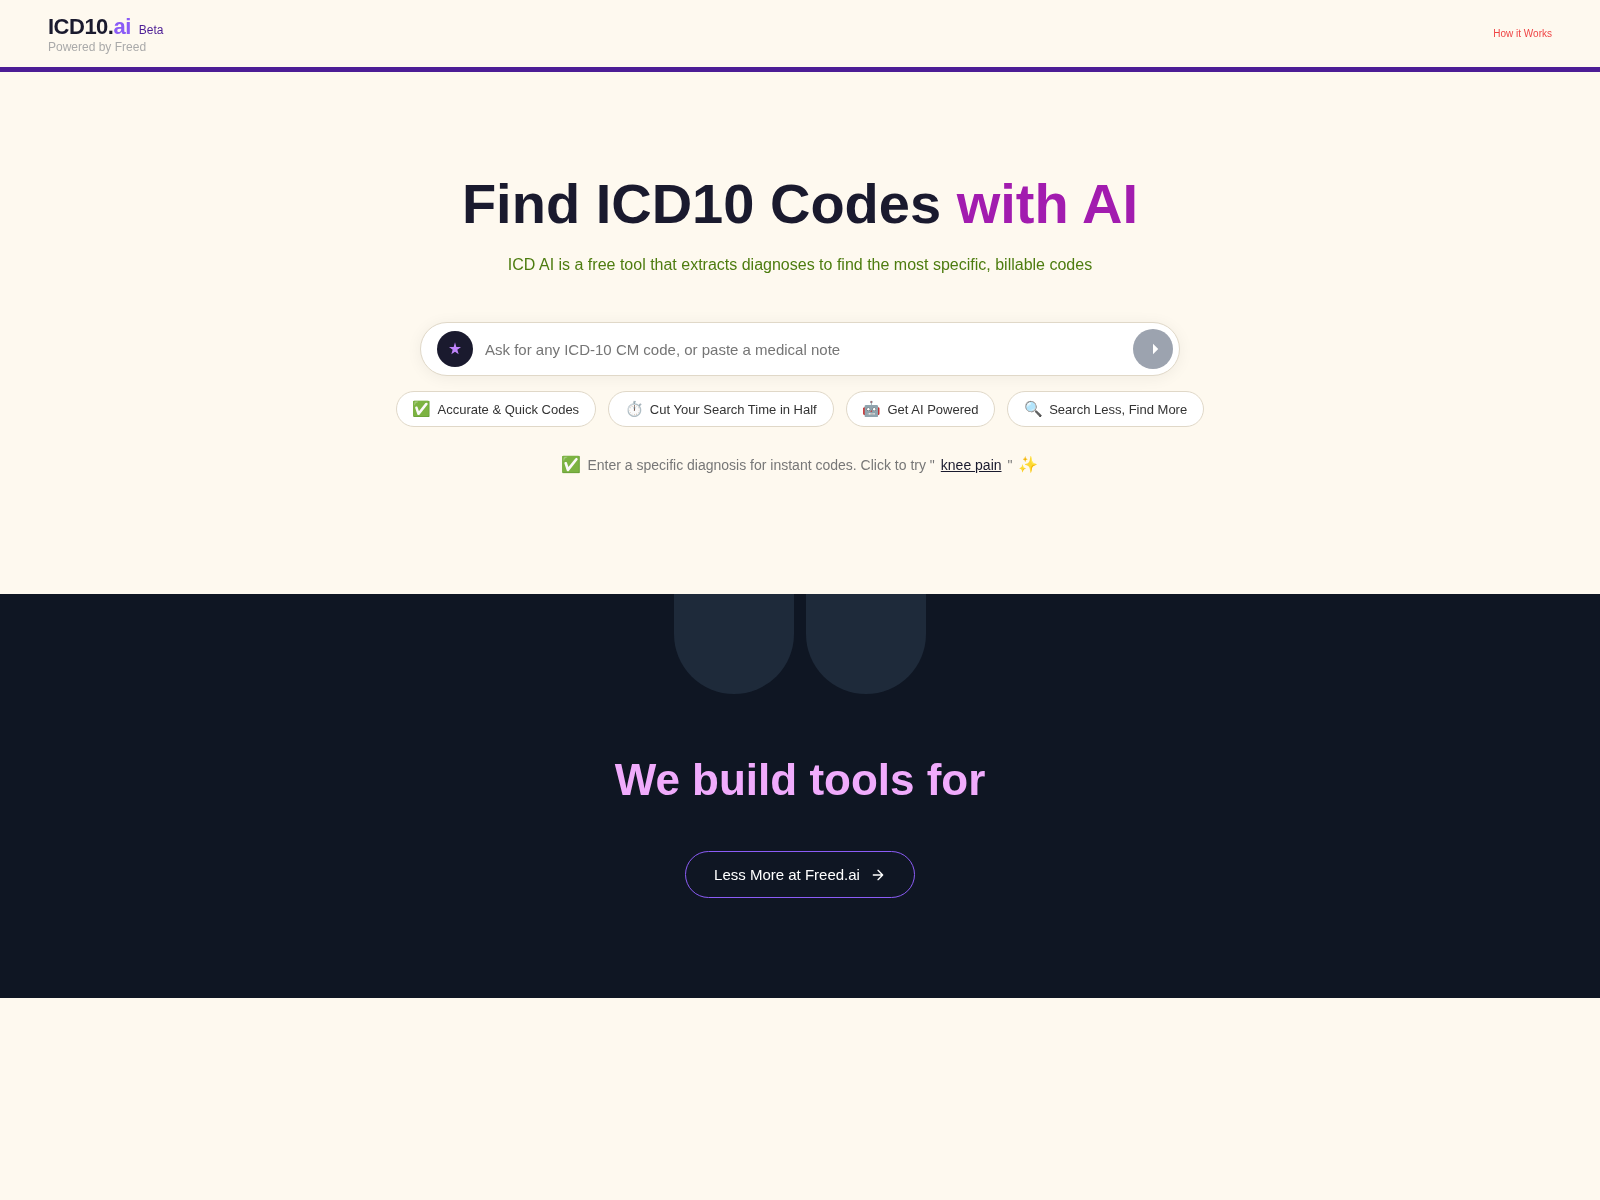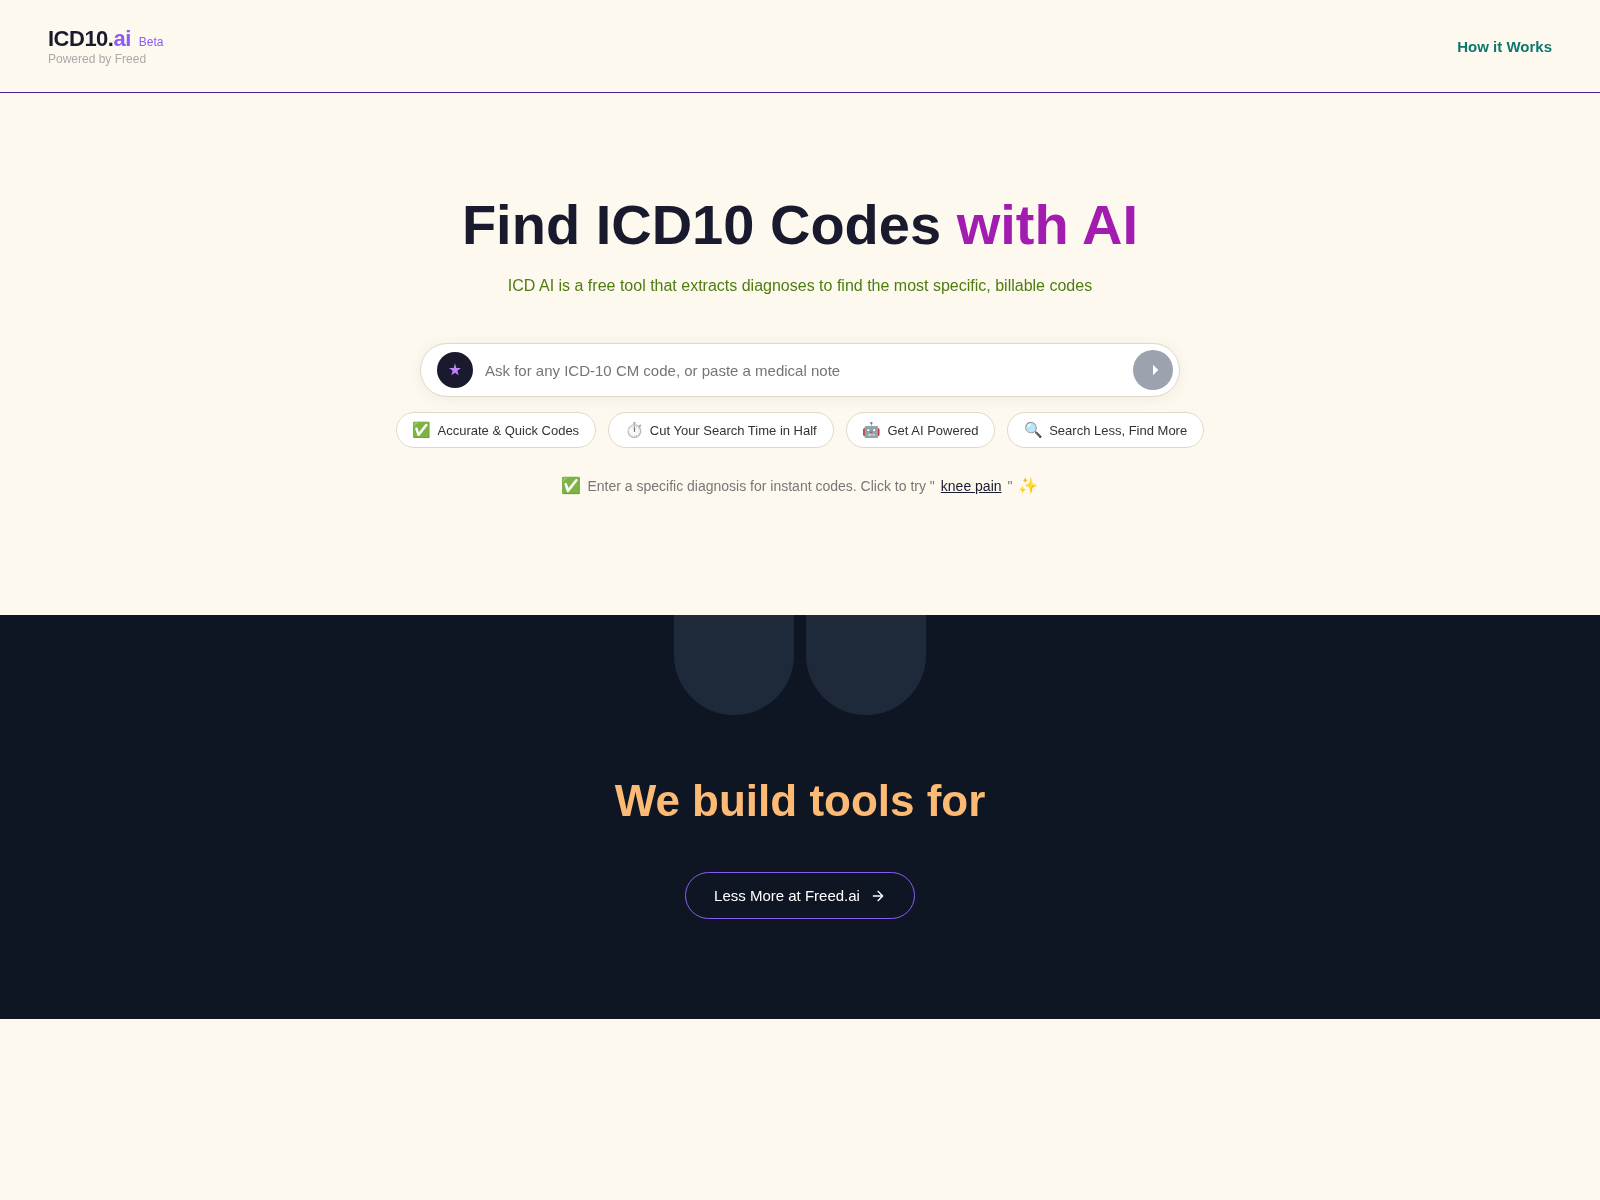--- a/index.html
+++ b/index.html
@@ -4,58 +4,57 @@
   <style>
     * { margin: 0; padding: 0; box-sizing: border-box; }
     body { font-family: -apple-system, BlinkMacSystemFont, 'Segoe UI', sans-serif; background: #fef9ef; }
 
     
     .header {
       display: flex;
       align-items: center;
       justify-content: space-between;
       padding: 0 48px;
-      height: 93px;
+      height: 72px;
       background: #fef9ef;
-      border-bottom: 1px solid #4c1d95;
+      border-bottom: 5px solid #4c1d95;
     }
     .logo-area {
       display: flex;
       align-items: baseline;
       gap: 8px;
     }
     .logo-text {
       font-size: 22px;
       font-weight: 700;
       color: #1a1a2e;
       letter-spacing: -0.5px;
     }
     .logo-text .ai {
       color: #8b5cf6;
     }
     .beta-badge {
       font-size: 12px;
-      color: #8b5cf6;
+      color: #4c1d95;
       font-weight: 400;
     }
     .powered-by {
       font-size: 12px;
       color: #aaa;
       margin-top: 0;
     }
     .logo-stack {
       display: flex;
       flex-direction: column;
     }
     .nav-link {
-      font-size: 15px;
-      color: #0f766e;
+      font-size: 10px;
+      color: #ef4444;
       text-decoration: none;
       cursor: pointer;
-      font-weight: bold;
     }
 
     
     .hero {
       display: flex;
       flex-direction: column;
       align-items: center;
       justify-content: center;
       padding: 100px 48px 120px;
       background: #fef9ef;
@@ -212,21 +211,21 @@
       width: 120px;
       height: 100px;
       background: #1e2a3a;
       border-radius: 0 0 60px 60px;
       margin-left: 12px;
     }
 
     .dark-title {
       font-size: 44px;
       font-weight: 600;
-      color: #fdba74;
+      color: #f0abfc;
       line-height: 1.2;
       margin-bottom: 44px;
       margin-top: 80px;
     }
 
     .learn-btn {
       background: transparent;
       border: 1.5px solid #8b5cf6;
       color: #fff;
       border-radius: 50px;

